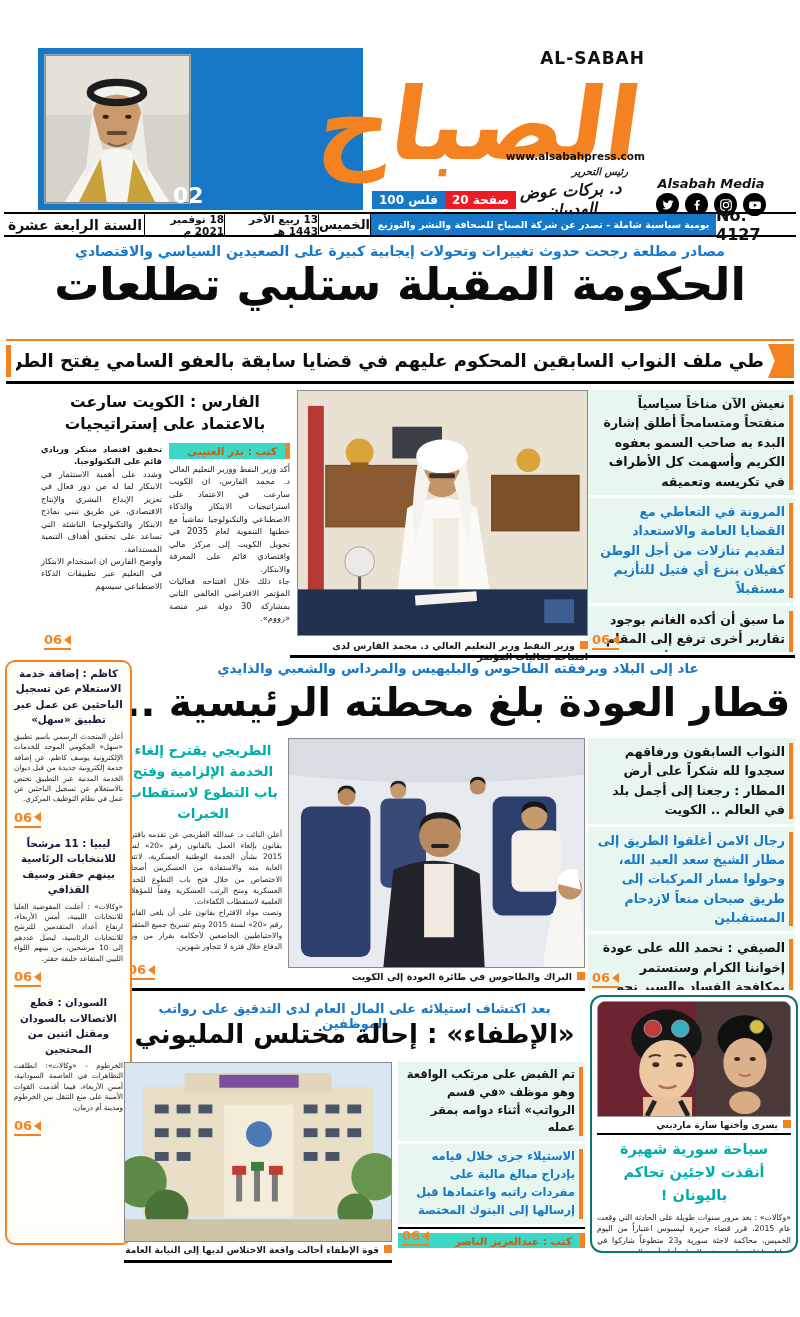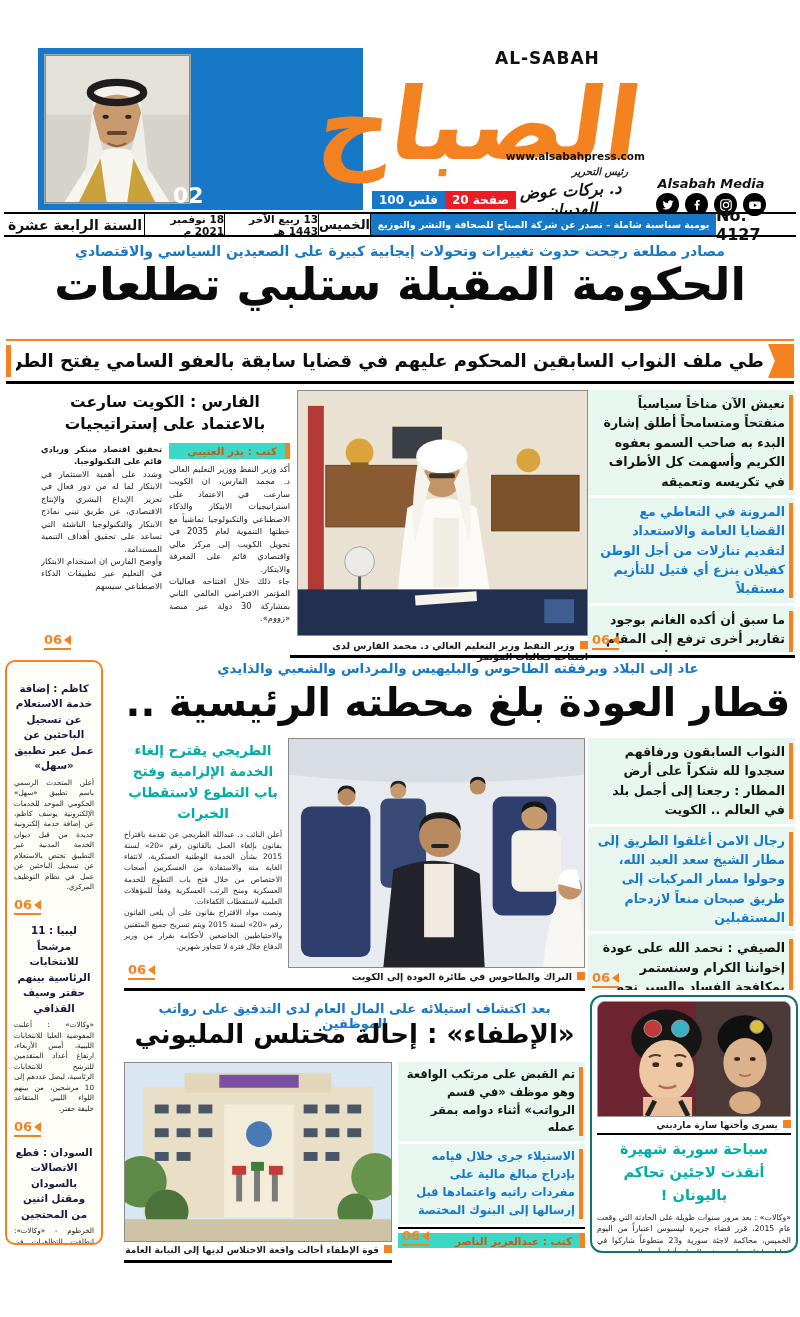--- a/index.html
+++ b/index.html
@@ -5,21 +5,21 @@
   * { margin:0; padding:0; box-sizing:border-box; }
   html,body { width:800px; height:1317px; }
   body { position:relative; background:#fff; font-family:"DejaVu Sans","Liberation Sans",sans-serif; direction:rtl; overflow:hidden; }
   .abs { position:absolute; }
   
   .promo-box { left:38px; top:48px; width:325px; height:162px; background:#1878C8; }
   .promo-photo { position:absolute; left:7px; top:7px; width:145px; height:148px; border:3px solid #fff; outline:1px solid #9aa; background:#d6d4ca; }
   .promo-text { position:absolute; right:8px; top:8px; width:158px; height:146px; color:#fff; font-weight:bold; font-size:11.5px; line-height:1.55; text-align:right; overflow:hidden; }
   .promo-page { position:absolute; left:135px; bottom:2px; color:#fff; font-weight:bold; font-size:22px; direction:ltr; }
   .logo-ar { left:368px; top:50px; width:272px; height:150px; color:#F58220; font-size:100px; font-weight:bold; text-align:center; line-height:150px; transform:skewX(-8deg); overflow:visible; }
-  .name-en { left:495px; top:48px; width:150px; font-size:17px; font-weight:bold; letter-spacing:1px; color:#111; direction:ltr; }
+  .name-en { left:495px; top:48px; width:150px; text-align:right; font-size:17px; font-weight:bold; letter-spacing:1px; color:#111; direction:ltr; }
   .website { left:490px; top:150px; width:155px; text-align:right; font-size:10.5px; font-weight:bold; color:#111; direction:ltr; }
   .editor-title { left:556px; top:166px; width:88px; text-align:center; font-size:10px; font-style:italic; font-family:"DejaVu Serif",serif; font-weight:bold; color:#222; }
   .editor-name { left:492px; top:181px; width:158px; text-align:center; font-size:16px; font-style:italic; font-family:"DejaVu Serif",serif; font-weight:bold; color:#111; transform:rotate(-3deg); }
   .media-label { left:652px; top:176px; width:118px; text-align:center; font-size:13px; font-weight:bold; color:#111; direction:ltr;font-style:italic; }
   .social { left:652px; top:193px; width:118px; display:flex; gap:6px; direction:ltr; justify-content:center; }
   .sicon { width:23px; height:23px; background:#000; border-radius:50%; display:flex; align-items:center; justify-content:center; }
   .sicon svg { width:14px; height:14px; display:block; }
   .pricebox { left:372px; top:191px; display:flex; direction:ltr; font-weight:bold; font-size:12px; color:#fff; }
   .price-b { background:#1878C8; padding:2px 7px; }
   .pages-r { background:#EC1C24; padding:2px 7px; }
@@ -72,21 +72,21 @@
   .s2-kicker { left:120px; top:660px; width:676px; font-size:13.5px; }
   .s2-headline { left:120px; top:672px; width:676px; text-align:center; font-size:39px; font-weight:bold; color:#0b0b0b; line-height:1.6; height:64px; overflow:hidden; }
   .s2-right { left:588px; top:738px; width:207px; height:252px; }
   .photo2 { left:288px; top:738px; width:297px; height:230px; }
   .cap2 { left:288px; top:971px; width:297px; }
   .rule2 { left:124px; top:988px; width:461px; height:3px; }
   .turaiji { left:124px; top:740px; width:158px; height:242px; }
   .turaiji-hl { color:#00ADA9; font-weight:bold; font-size:13.5px; text-align:center; line-height:1.55; margin-bottom:5px; }
   .turaiji .bt { font-size:7.5px; }
   
-  .sidebar { left:5px; top:660px; width:98px; height:585px; border:2px solid #F58220; border-radius:10px; background:#fffdf7; padding:19px 7px; overflow:hidden; }
+  .sidebar { left:5px; top:660px; width:127px; height:585px; border:2px solid #F58220; border-radius:10px; background:#fffdf7; padding:4px 7px; overflow:hidden; }
   .brief-t { font-size:10.3px; font-weight:bold; color:#18173C; text-align:center; line-height:1.5; margin-bottom:4px; }
   .brief-b { font-size:7.2px; line-height:1.45; text-align:justify; color:#222; white-space:pre-line; margin-bottom:2px; }
   .brief { margin-bottom:8px; }
   
   .s3-kicker { left:124px; top:1001px; width:461px; font-size:13px; }
   .s3-headline { left:124px; top:1012px; width:461px; text-align:center; font-size:26px; font-weight:bold; color:#0b0b0b; line-height:1.7; height:46px; overflow:hidden; }
   .s3-right { left:398px; top:1062px; width:187px; height:186px; }
   .s3-right .q { font-size:11.5px; }
   .photo3 { left:124px; top:1062px; width:268px; height:180px; }
   .cap3 { left:124px; top:1245px; width:268px; font-size:9px; }

